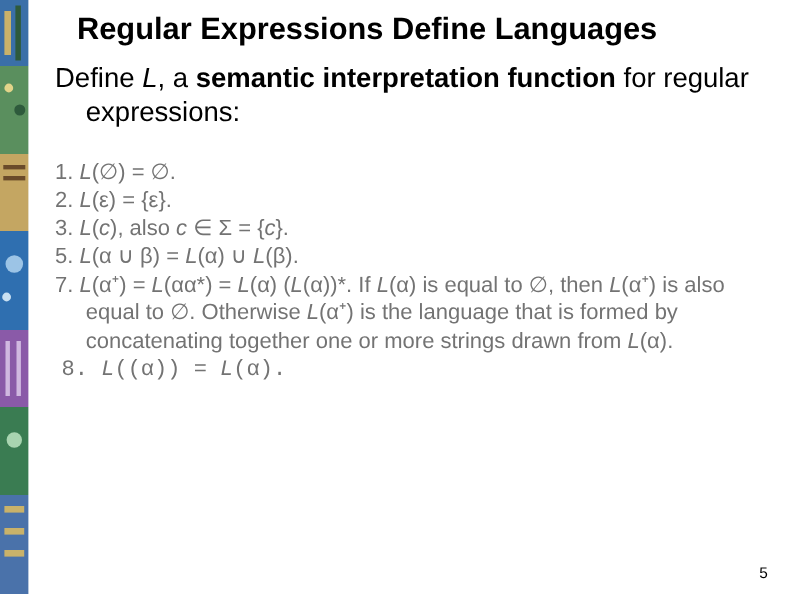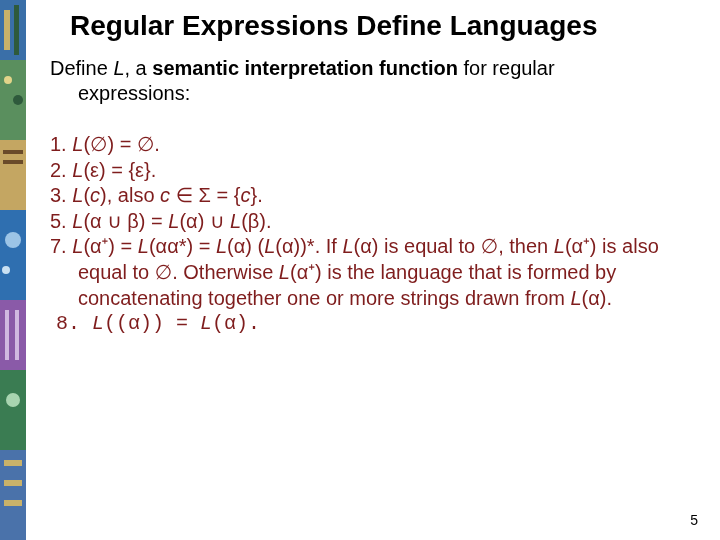--- a/index.html
+++ b/index.html
@@ -28,30 +28,30 @@
     bottom: 10px;
     margin-left: 10px;
   }
   .title {
     font-size: 28px;
     font-weight: bold;
     color: #000;
     margin: 0 0 14px 20px;
   }
   .intro {
-    font-size: 20px;
+    font-size: 25px;
     color: #000;
     margin: 0 0 26px 0;
     padding-left: 0;
     line-height: 1.25;
   }
   .intro .indent { display:block; padding-left: 28px; }
   .rules {
     font-size: 20px;
-    color: #7f1d1d;
+    color: #737373;
     line-height: 1.28;
     margin: 0;
     padding: 0;
   }
   .rule {
     padding-left: 28px;
     text-indent: -28px;
   }
   .rule-8 { padding-left: 34px; text-indent: -28px; font-family: Liberation Mono, monospace; }
   .pagenum {

